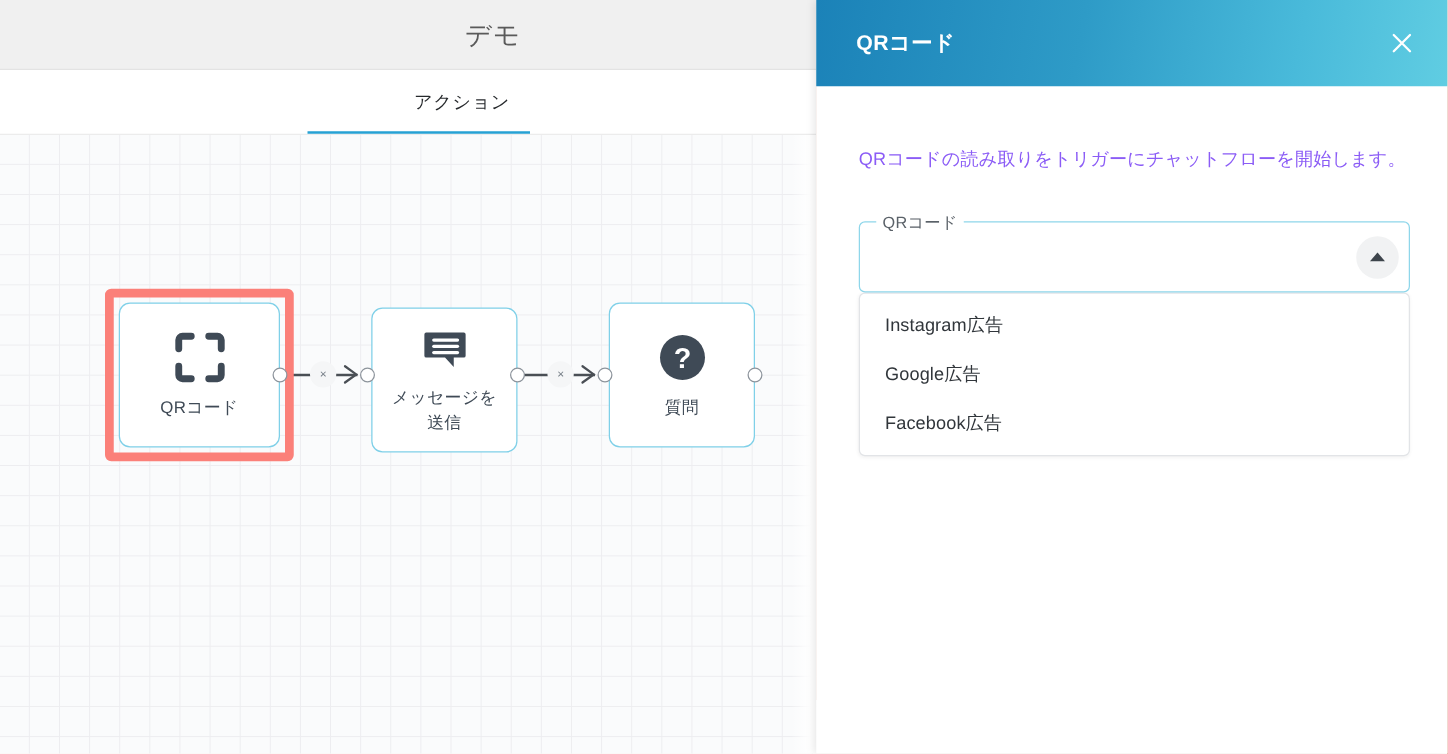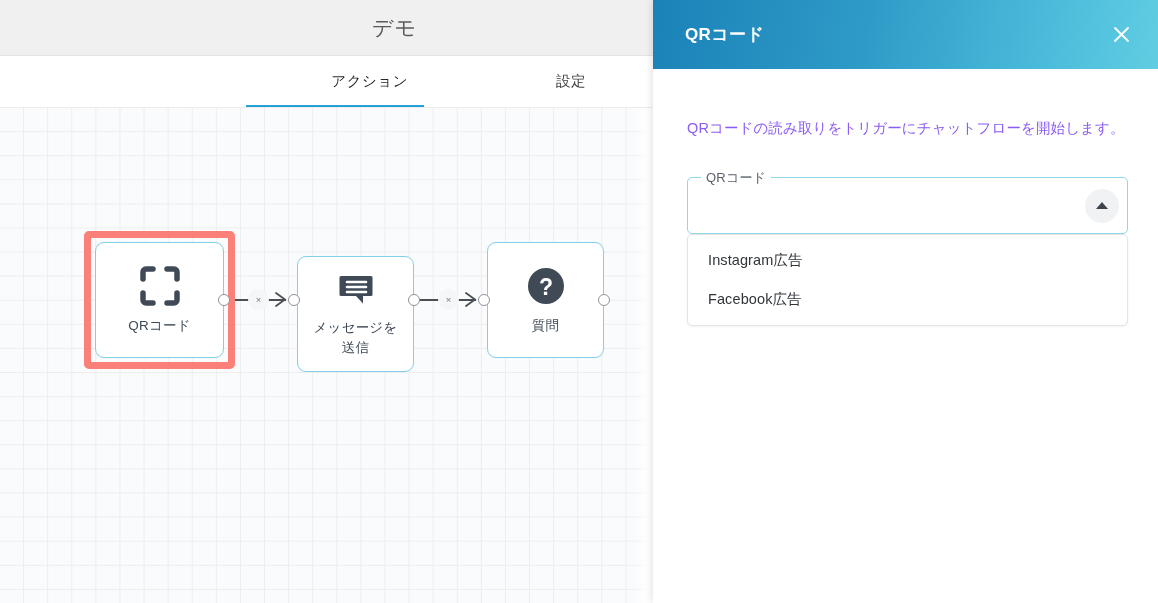--- a/index.html
+++ b/index.html
@@ -241,23 +241,20 @@
 
   <div id="editor">
 
     <div class="app-header">
       <div class="app-title">デモ</div>
     </div>
 
     <div class="tab-bar">
       <div class="tab active">
         <span>アクション</span>
-      </div>
-      <div class="tab">
-        <span>設定</span>
       </div>
     </div>
 
     <div class="canvas">
 
       <div class="node-selection" style="left:84px; top:123px; width:151px; height:138px;"></div>
 
       <div class="node" style="left:95px; top:134px; width:129px; height:116px;">
         <div class="node-icon">
           <svg width="42" height="42" viewBox="0 0 42 42">
@@ -277,21 +274,21 @@
       <div class="edge-del" style="left:248px; top:181px;">
         <span>×</span>
       </div>
       <div class="arrow-head" style="left:274px; top:183px;">
         <svg width="18" height="17" viewBox="0 0 18 17">
           <path d="M2 2 L11 8.5 L2 15" fill="none" stroke="#4a4f55" stroke-width="1.8" stroke-linecap="round"></path>
         </svg>
       </div>
       <div class="port" style="left:288px; top:186px;"></div>
 
-      <div class="node" style="left:297px; top:148px; width:117px; height:116px;">
+      <div class="node" style="left:297px; top:138px; width:117px; height:116px;">
         <div class="node-icon">
           <svg width="38" height="38" viewBox="0 0 38 38">
             <path d="M4 5 h30 a1.5 1.5 0 0 1 1.5 1.5 v17 a1.5 1.5 0 0 1 -1.5 1.5 h-8 v7.5 l-7 -7.5 h-15 a1.5 1.5 0 0 1 -1.5 -1.5 v-17 a1.5 1.5 0 0 1 1.5 -1.5 z" fill="#3f4a56"></path>
             <g stroke="#ffffff" stroke-width="2.6" stroke-linecap="round">
               <path d="M10 11 H29"></path>
                 <path d="M10 16 H29"></path>
                 <path d="M10 21 H29"></path>
             </g>
           </svg>
         </div>
@@ -346,20 +343,21 @@
         <div class="notched">
           <span class="notch-label">QRコード</span>
           <span class="select-value"></span>
           <span class="select-arrow">
             <span class="caret-up"></span>
           </span>
         </div>
 
         <div class="options">
           <div class="option">Instagram広告</div>
+          <div class="option">Google広告</div>
           <div class="option">Facebook広告</div>
         </div>
       </div>
 
     </div>
   </div>
 
 </div>
 
 </body></html>

